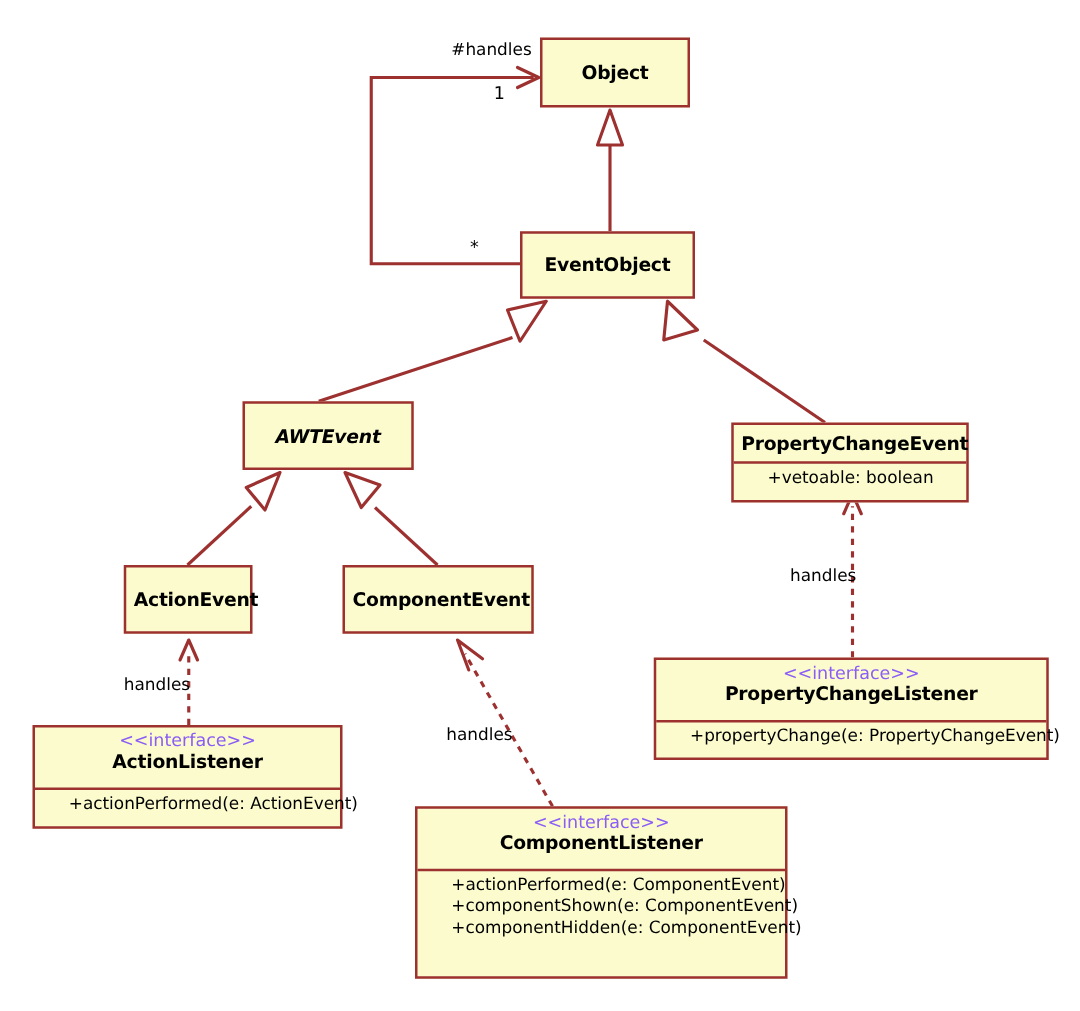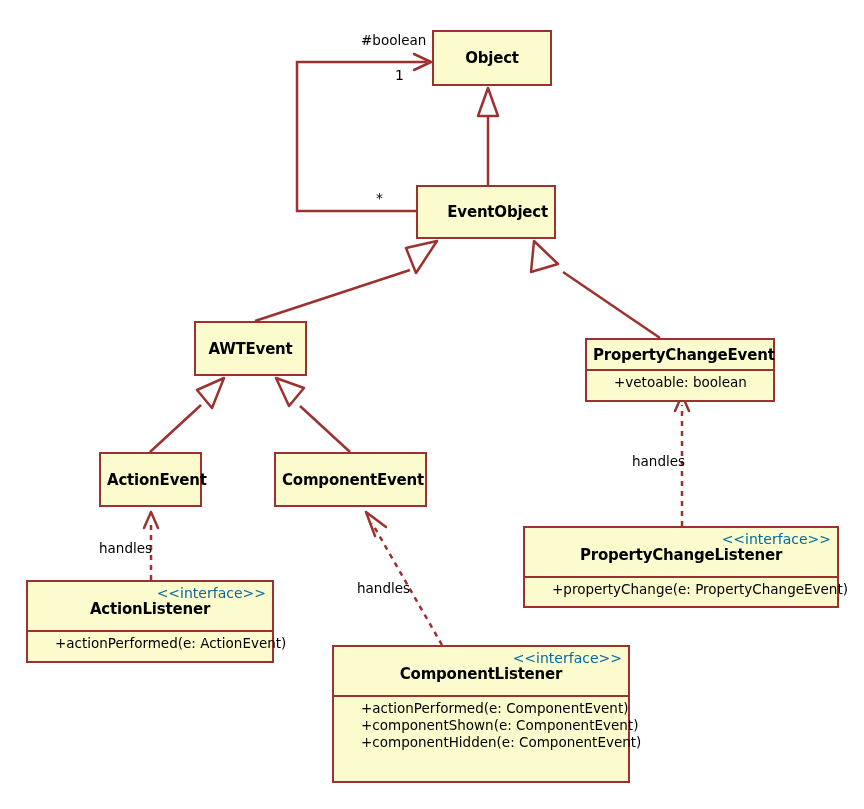--- a/index.html
+++ b/index.html
@@ -45,22 +45,22 @@
     font-weight: bold;
     font-size: 15px;
     color: #000000;
     text-align: center;
     line-height: 16px;
     letter-spacing: -0.2px;
   }
   .stereotype {
     font-weight: normal;
     font-size: 14px;
-    color: #0369a1;
-    text-align: right;
+    color: #8b5cf6;
+    text-align: center;
     line-height: 16px;
   }
   .header-center {
     display: flex;
     flex-direction: column;
     justify-content: center;
   }
   .member {
     font-size: 13.5px;
     color: #000000;
@@ -140,45 +140,45 @@
       <path d="M 375 536 L 366 512 L 386 527" fill="none" stroke="#9c3130" stroke-width="2.5" stroke-linecap="round" stroke-linejoin="round"></path>
     </g>
 
     
     <g>
       <line x1="682" y1="526" x2="682" y2="405" stroke="#9c3130" stroke-width="2.5" stroke-dasharray="5,5"></line>
       <path d="M 675 411 L 682 395 L 689 411" fill="none" stroke="#9c3130" stroke-width="2.5" stroke-linecap="round" stroke-linejoin="round"></path>
     </g>
   </svg>
 
-  <div class="edge-label" style="left:361px; top:33px;">#boolean</div>
+  <div class="edge-label" style="left:361px; top:33px;">#handles</div>
 
   <div class="mult-label" style="left:395px; top:68px;">1</div>
 
   <div class="mult-label" style="left:376px; top:191px;">*</div>
 
   <div class="edge-label" style="left:99px; top:541px;">handles</div>
 
   <div class="edge-label" style="left:357px; top:581px;">handles</div>
 
   <div class="edge-label" style="left:632px; top:454px;">handles</div>
 
   <div class="uml-box" style="left:432px; top:30px; width:120px; height:56px;">
     <div class="compartment header-center" style="flex:1;">
       <div class="cls-name">Object</div>
     </div>
   </div>
 
-  <div class="uml-box" style="left:416px; top:185px; width:140px; height:54px;align-items:flex-end;">
+  <div class="uml-box" style="left:416px; top:185px; width:140px; height:54px;">
     <div class="compartment header-center" style="flex:1;">
       <div class="cls-name">EventObject</div>
     </div>
   </div>
 
-  <div class="uml-box" style="left:194px; top:321px; width:113px; height:55px;">
+  <div class="uml-box" style="left:194px; top:321px; width:137px; height:55px;font-style:italic;">
     <div class="compartment header-center" style="flex:1;">
       <div class="cls-name">AWTEvent</div>
     </div>
   </div>
 
   <div class="uml-box" style="left:585px; top:338px; width:190px; height:64px;">
     <div class="compartment header-center" style="height:29px;">
       <div class="cls-name">PropertyChangeEvent</div>
     </div>
     <div class="compartment" style="flex:1;">

